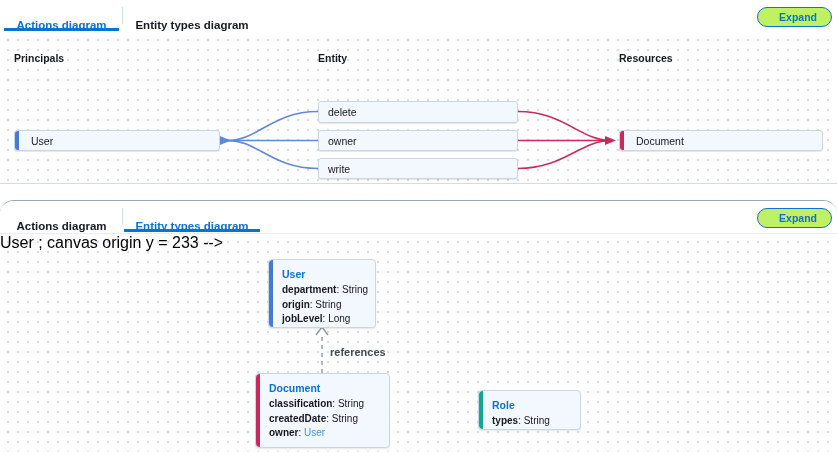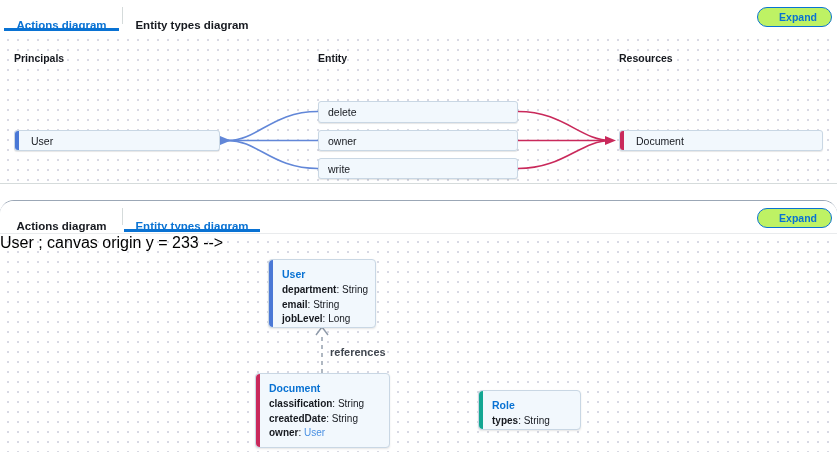--- a/index.html
+++ b/index.html
@@ -168,21 +168,21 @@
     <div class="edgelabel" style="left:330px;top:112px;">references</div>
 
     
     <div class="ecard" style="left:268px;top:25px;width:108px;height:69px;">
       <div class="eaccent accent-blue2"></div>
       <div class="etitle">User</div>
       <div class="attr">
         <span class="aname">department</span><span>: </span><span class="atype">String</span>
       </div>
       <div class="attr">
-        <span class="aname">email</span><span>: </span><span class="atype">String</span>
+        <span class="aname">origin</span><span>: </span><span class="atype">String</span>
       </div>
       <div class="attr">
         <span class="aname">jobLevel</span><span>: </span><span class="atype">Long</span>
       </div>
     </div>
 
     
     <div class="ecard" style="left:255px;top:139px;width:135px;height:75px;">
       <div class="eaccent accent-crimson2"></div>
       <div class="etitle">Document</div>

